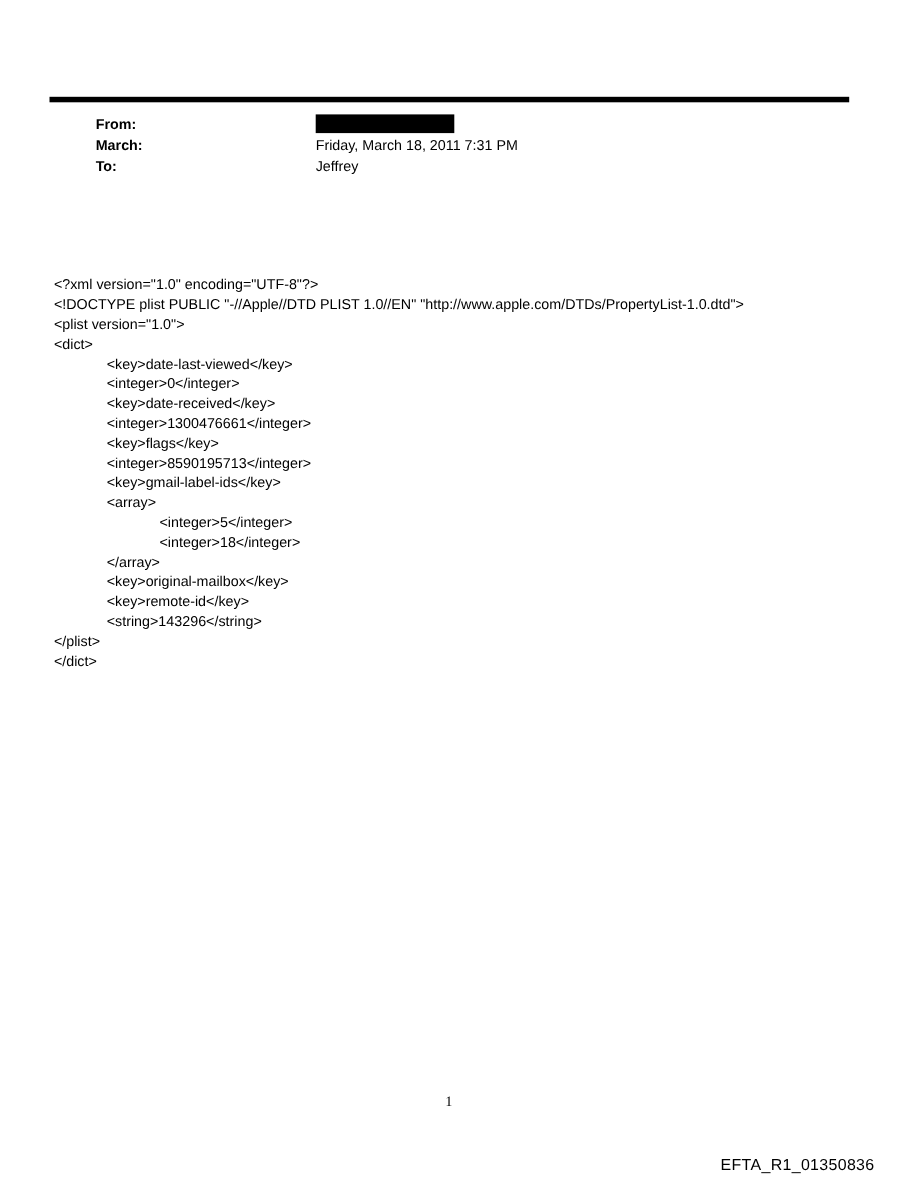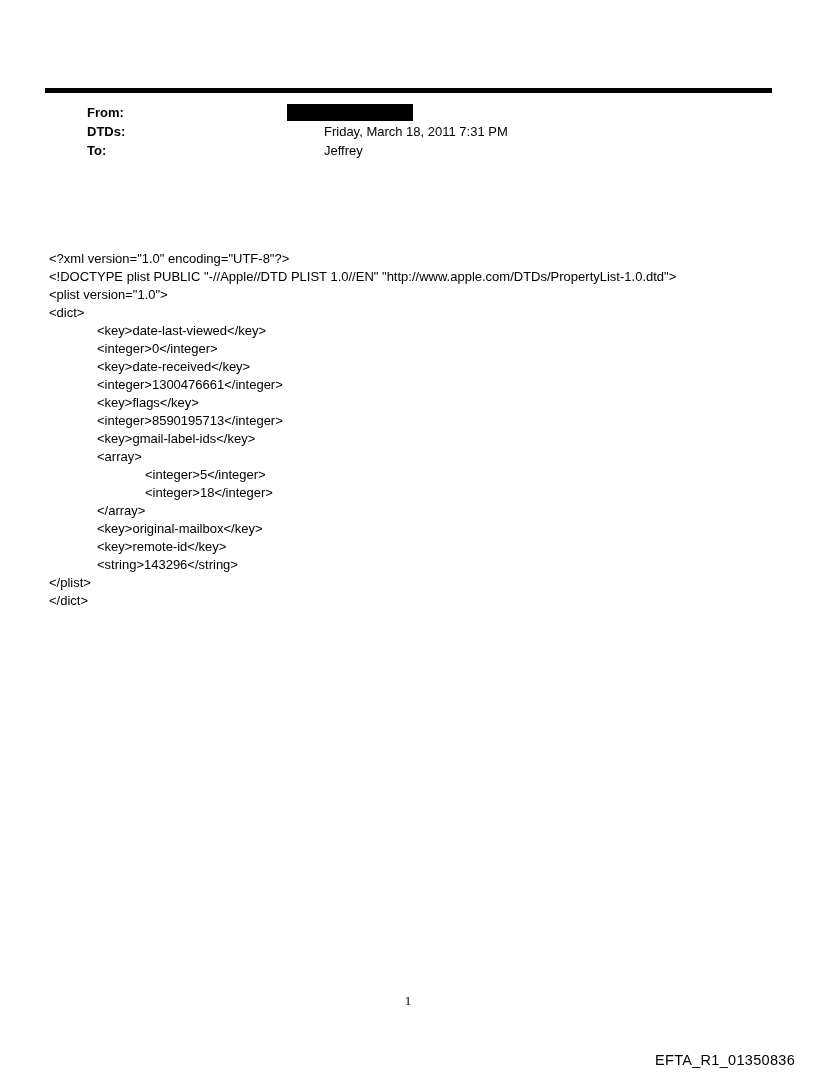--- a/index.html
+++ b/index.html
@@ -37,21 +37,20 @@
   }
   .header-label {
     width: 200px;
     font-weight: bold;
     flex: 0 0 auto;
     padding-left: 38px;
   }
   .header-value {
     flex: 0 0 auto;
     white-space: pre;
-    margin-left: 37px;
   }
   .redaction-bar {
     width: 126px;
     height: 17px;
     background: #000000;
     margin-top: 1px;
   }
   .message {
     position: absolute;
     left: 49px;
@@ -95,21 +94,21 @@
 
 <div class="page">
   <div class="top-rule"></div>
 
   <div class="header-fields" id="header-fields">
       <div class="header-row">
         <div class="header-label">From:</div>
         <div class="redaction-bar"></div>
       </div>
       <div class="header-row">
-        <div class="header-label">DTDs:</div>
+        <div class="header-label">March:</div>
         <div class="header-value">Friday, March 18, 2011 7:31 PM</div>
       </div>
       <div class="header-row">
         <div class="header-label">To:</div>
         <div class="header-value">Jeffrey</div>
       </div>
     </div>
 
 
   <div class="xml-block" id="xml-lines">

